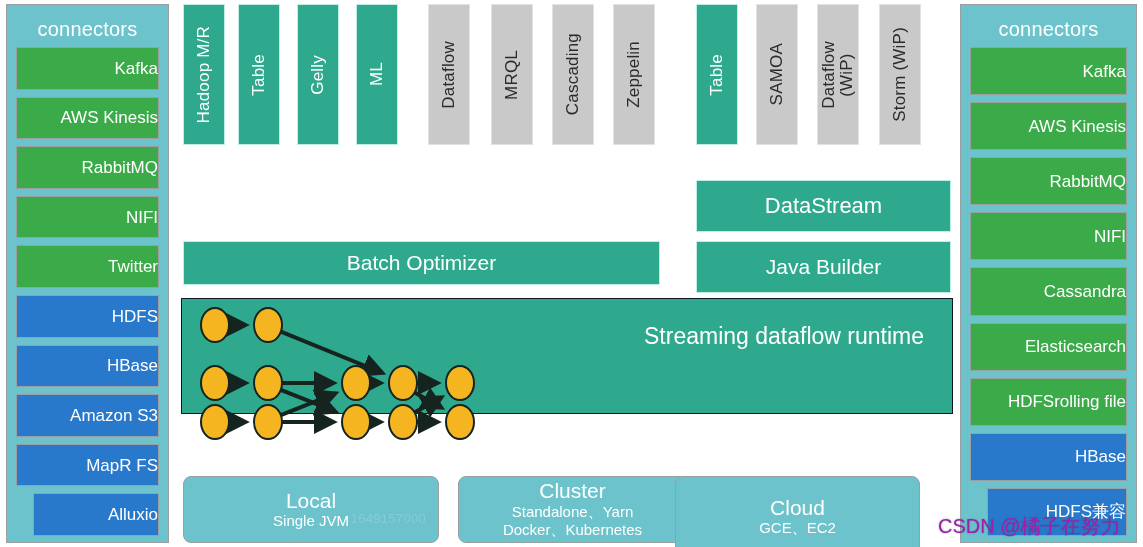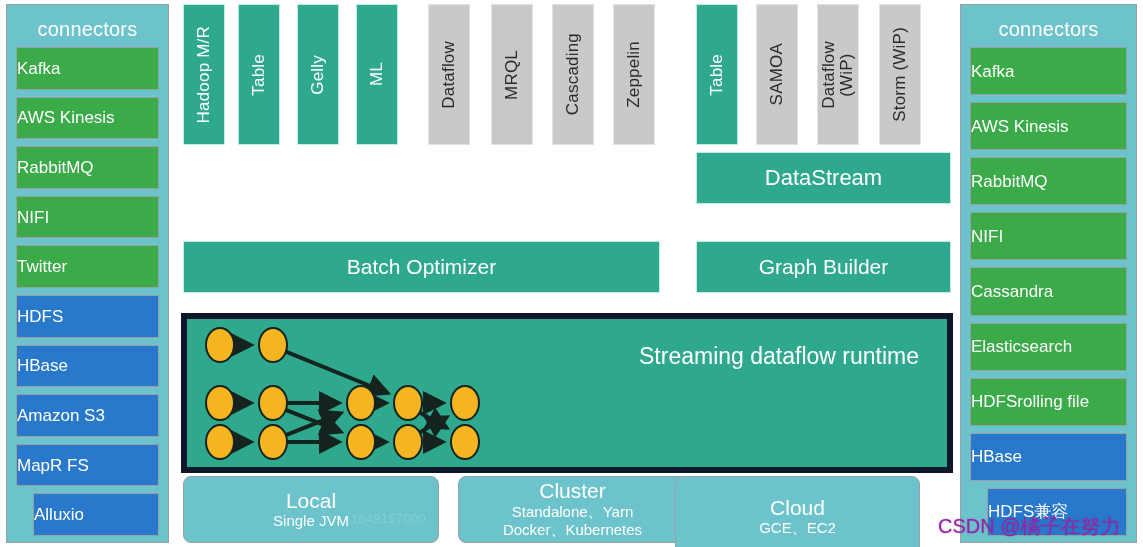--- a/index.html
+++ b/index.html
@@ -29,21 +29,21 @@
     padding-top:14px;padding-bottom:8px;
     letter-spacing:.2px;
     flex:0 0 auto;
   }
   .conn-list{flex:1 1 auto;display:flex;flex-direction:column;}
   .conn{
     flex:1 1 0;
     margin-bottom:7px;
     border:1px solid #9aa0a2;
     box-sizing:border-box;
-    display:flex;align-items:center;justify-content:flex-start;
+    display:flex;align-items:center;justify-content:flex-end;
     text-align:center;
     color:#ffffff;
     font-size:17px;
     line-height:1.12;
     border-radius:1px;
   }
   .conn:last-child{margin-bottom:6px;margin-left:17px;}
   .conn.green{background:#3aab48;}
   .conn.blue{background:#2878cc;}
   .conn .l2{display:block;}
@@ -80,23 +80,23 @@
     border:1px solid #bfeee5;
     box-sizing:border-box;
     display:flex;align-items:center;justify-content:center;
     color:#ffffff;font-size:22px;
     border-radius:1px;
   }
   .bar.sm{font-size:21px;}
 
   
   .runtime{
-    position:absolute;left:0;top:309px;width:772px;height:160px;
+    position:absolute;left:0;top:294px;width:772px;height:116px;
     background:#2fa98d;
-    border:6px solid #0f172a;
+    border:1px solid #0f172a;
     box-sizing:border-box;
   }
   .runtime-label{
     position:absolute;right:28px;top:24px;
     color:#ffffff;font-size:23px;
   }
   .graph{position:absolute;left:6px;top:4px;width:400px;height:140px;}
 
   
   .deploy{
@@ -200,29 +200,29 @@
         </div>
         <div class="col grey" style="left: 636px; width: 42px;">
           <span class="vtxt">Dataflow
 (WiP)</span>
         </div>
         <div class="col grey" style="left: 698px; width: 42px;">
           <span class="vtxt">Storm (WiP)</span>
         </div>
       </div>
 
-    <div class="bar" style="left:515px;top:148px;width:255px;height:52px;">
+    <div class="bar" style="left:515px;top:176px;width:255px;height:52px;">
       <span>DataStream</span>
     </div>
 
-    <div class="bar sm" style="left:2px;top:237px;width:477px;height:52px;">
+    <div class="bar sm" style="left:2px;top:237px;width:477px;height:44px;">
       <span>Batch Optimizer</span>
     </div>
     <div class="bar sm" style="left:515px;top:237px;width:255px;height:52px;">
-      <span>Graph Builder</span>
+      <span>Java Builder</span>
     </div>
 
     <div class="runtime">
       <div class="runtime-label">Streaming dataflow runtime</div>
       <svg class="graph" viewBox="0 0 400 140">
         <defs>
           <marker id="ah" viewBox="0 0 10 10" refX="8" refY="5" markerWidth="6" markerHeight="6" orient="auto-start-reverse">
             <path d="M 0 0 L 10 5 L 0 10 z" fill="#15241f"></path>
           </marker>
         </defs>

